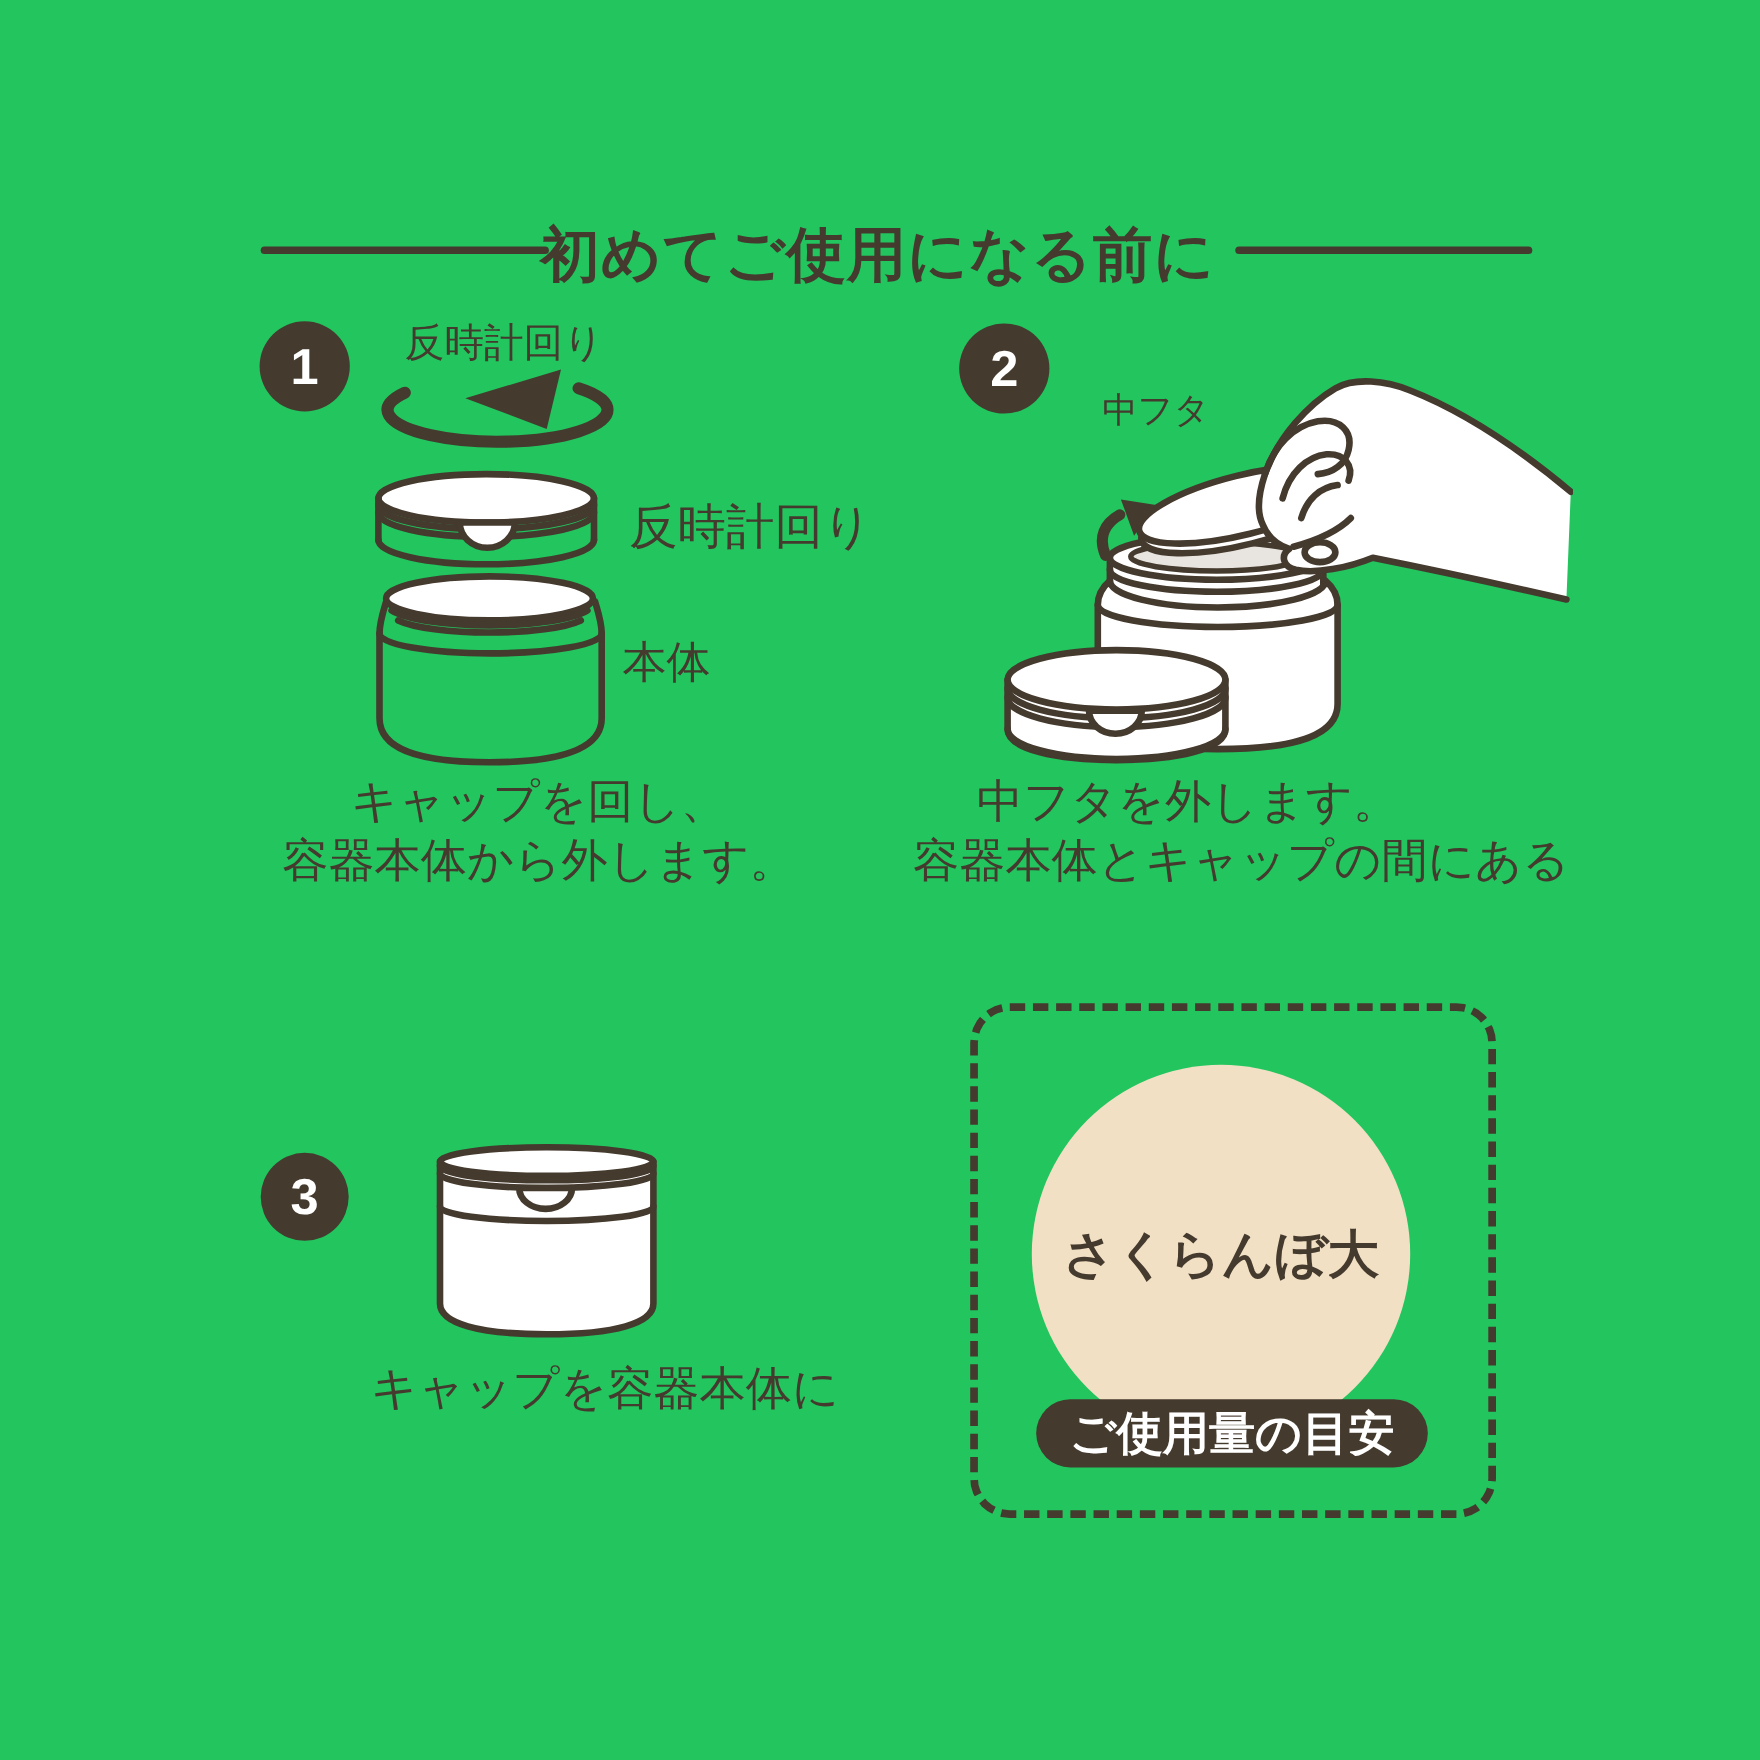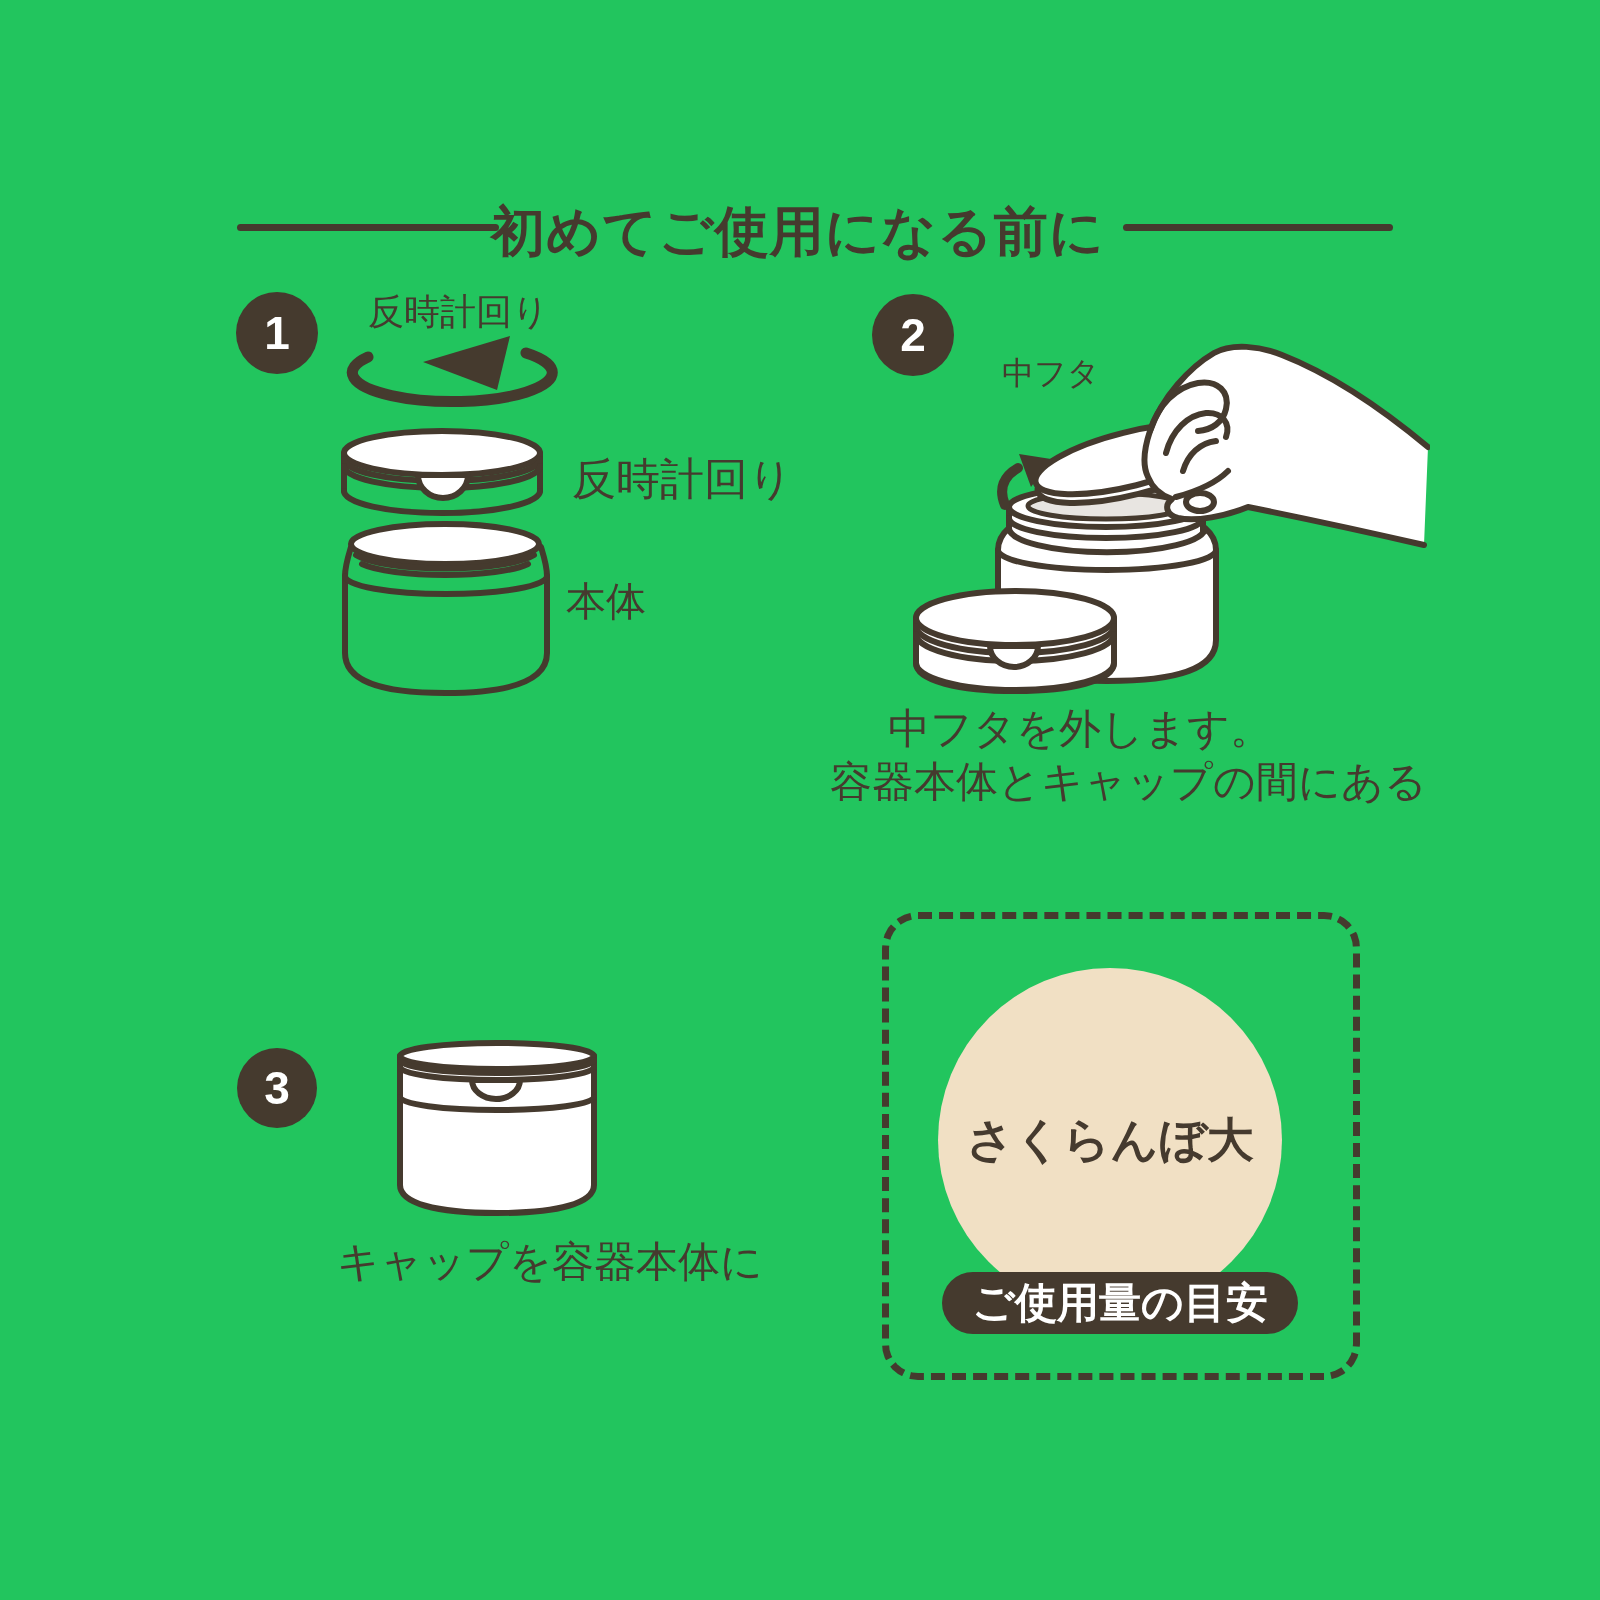--- a/index.html
+++ b/index.html
@@ -92,20 +92,24 @@
       <path class="s" d="M 26 222 A 94 20 0 0 0 204 222"></path>
       <path class="s" d="M 32 231 A 90 18 0 0 0 198 231"></path>
       <path class="s" d="M 21 214 C 18 224, 15 233, 15 243 L 15 320 C 15 346, 45 360, 115 360 C 185 360, 217 346, 217 320 L 217 243 C 217 233, 214 224, 211 214"></path>
       <path class="s" d="M 15 243 A 101 18 0 0 0 217 243"></path>
     </g>
   </svg>
 
   <div class="anno cap-label">反時計回り</div>
   <div class="anno body-label">本体</div>
 
+  <div class="caption caption-1">
+    <div>キャップを回し、</div>
+    <div>容器本体から外します。</div>
+  </div>
 
   <div class="step-badge badge-2">
     <span>2</span>
   </div>
   <div class="anno inner-lid-label">中フタ</div>
 
   <svg class="illus" style="left:900px;top:335px;" width="530" height="365" viewBox="0 0 530 365">
 
     <g>
       <path class="sw" d="M 109 175 L 109 198 A 97 24 0 0 0 303 198 L 303 175 Z"></path>

